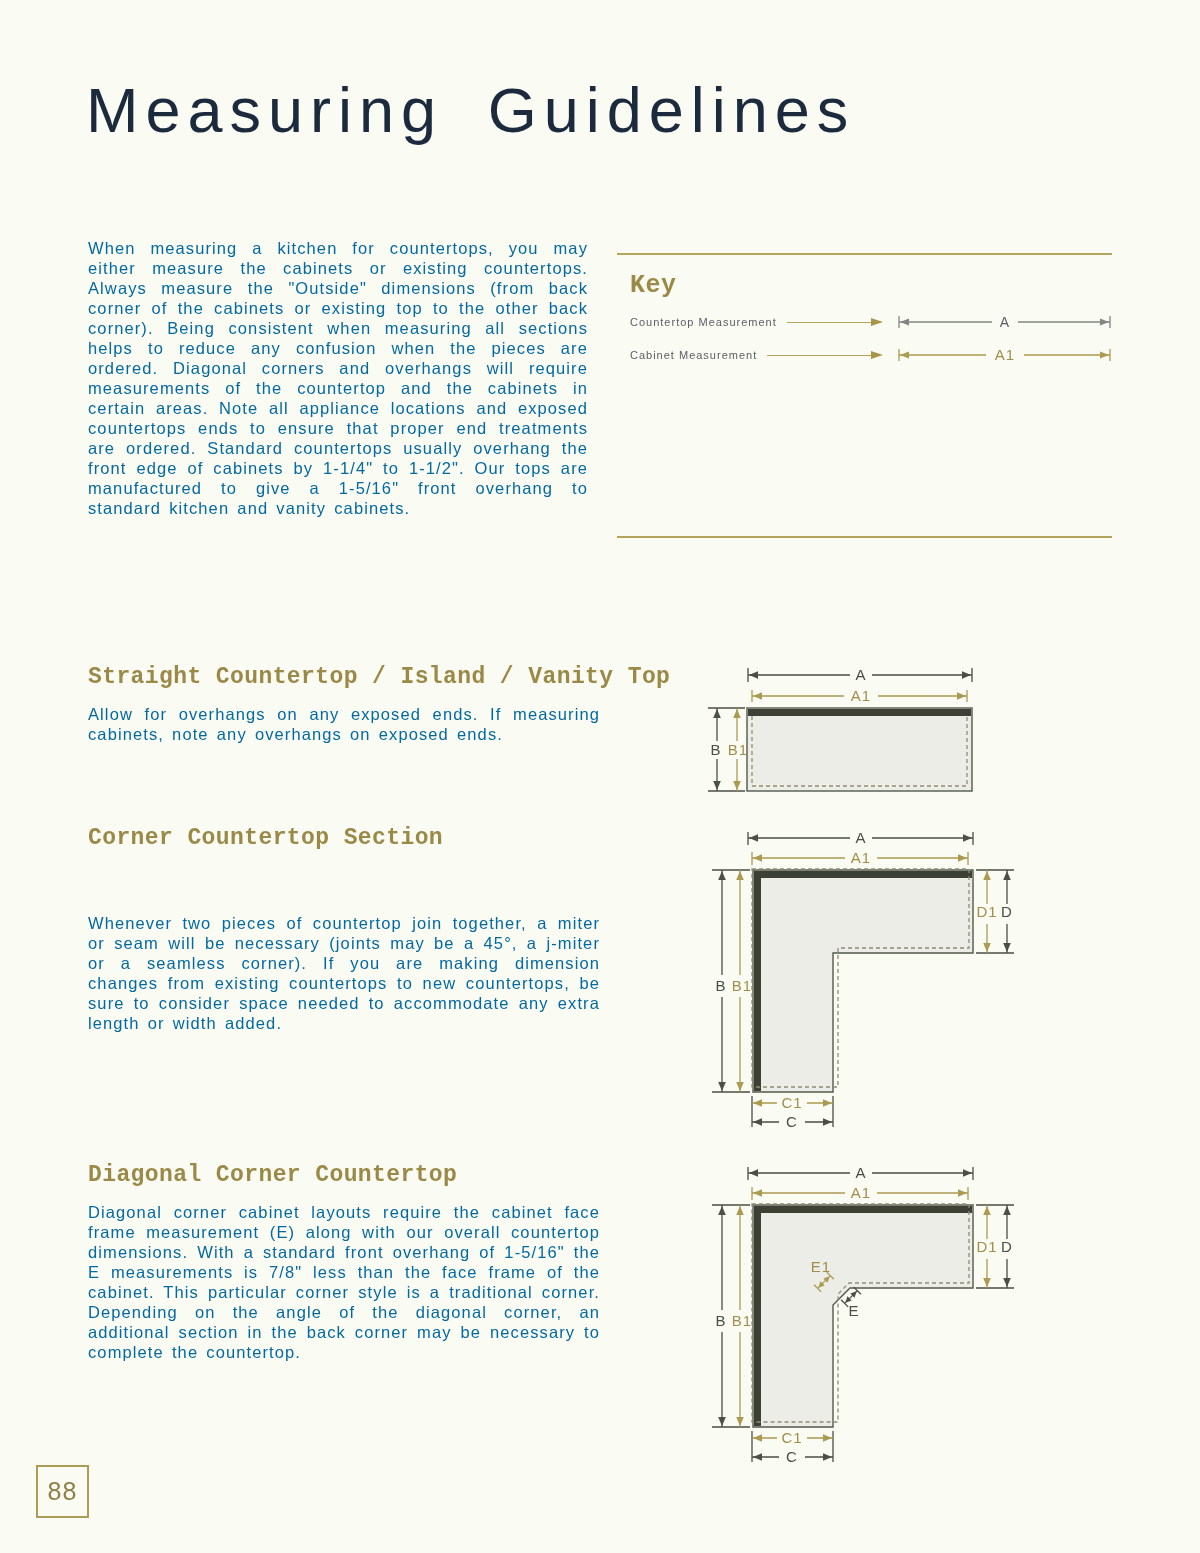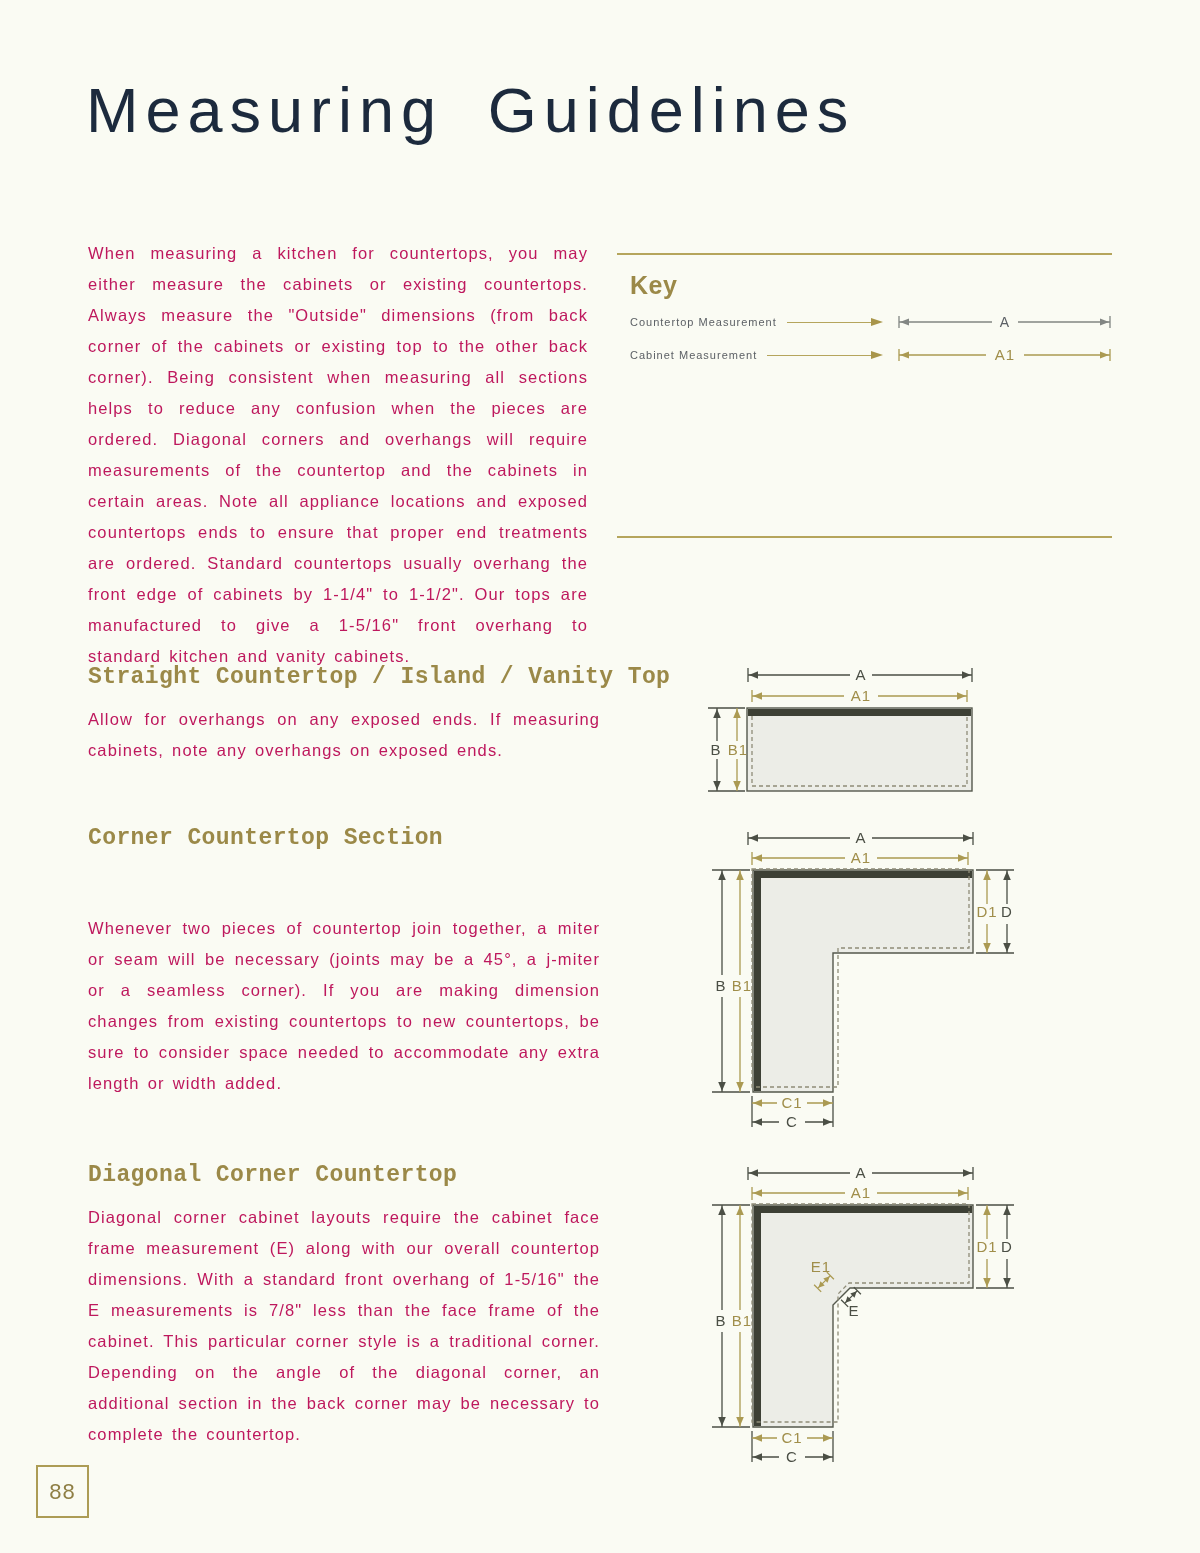--- a/index.html
+++ b/index.html
@@ -15,23 +15,23 @@
   
   .page-title {
     left:86px; top:74px;
     font-size:63px; font-weight:400;
     letter-spacing:7px; word-spacing:20px;
     color:#1c2a3d;
   }
 
   
   .body-copy {
-    font-size:16.5px; line-height:31px;
+    font-size:16.5px; line-height:20px;
     letter-spacing:1.1px; word-spacing:2.5px;
-    color:#be185d; text-align:justify;
+    color:#0369a1; text-align:justify;
   }
   .intro { left:88px; top:238px; width:500px; }
 
   .section-heading {
     font-family:Liberation Mono, monospace;
     font-size:23px; font-weight:600;
     letter-spacing:0.4px;
     color:#9b8948;
   }
 
@@ -39,21 +39,21 @@
   .key-panel {
     left:617px; top:253px; width:495px; height:285px;
     border-top:2px solid #b5a55c;
   }
   .key-rule-bottom {
     position:absolute; left:0; right:0; bottom:0;
     border-top:2px solid #b5a55c;
   }
   .key-heading {
     position:absolute; left:13px; top:16px;
-    font-family:Liberation Sans, sans-serif;
+    font-family:Liberation Mono, monospace;
     font-size:25px; font-weight:600;
     color:#9b8948; letter-spacing:0.5px;text-align:right;
   }
   .key-row {
     position:absolute; left:13px; right:0;
     display:flex; align-items:center;
     transform:translateY(-50%);
   }
   .key-label {
     font-size:11px; color:#5c6065;
@@ -87,21 +87,21 @@
   .tkd { fill:#5c6065; font-size:14px; letter-spacing:1px; font-family:"Liberation Sans",sans-serif; }
   .dash { stroke:#8f8c78; stroke-width:1.3; stroke-dasharray:4 3; fill:none; }
   .shape { fill:#ecede7; stroke:#54584c; stroke-width:1.4; }
   .bs { fill:#3d4035; }
 
   
   .page-num-box {
     left:36px; top:1465px; width:53px; height:53px;
     border:2px solid #ac9c55;
     display:flex; align-items:center; justify-content:center;
-    font-size:22px; letter-spacing:1px; color:#8f7f45;
+    font-size:25px; letter-spacing:1px; color:#8f7f45;
   }
 </style>
 </head>
 <body>
 
 <h1 class="abs page-title">Measuring Guidelines</h1>
 
 <p class="abs body-copy intro">When measuring a kitchen for countertops, you may either measure the cabinets or existing countertops. Always measure the "Outside" dimensions (from back corner of the cabinets or existing top to the other back corner). Being consistent when measuring all sections helps to reduce any confusion when the pieces are ordered. Diagonal corners and overhangs will require measurements of the countertop and the cabinets in certain areas. Note all appliance locations and exposed countertops ends to ensure that proper end treatments are ordered. Standard countertops usually overhang the front edge of cabinets by 1-1/4" to 1-1/2". Our tops are manufactured to give a 1-5/16" front overhang to standard kitchen and vanity cabinets.</p>
 
 <div class="abs key-panel">

